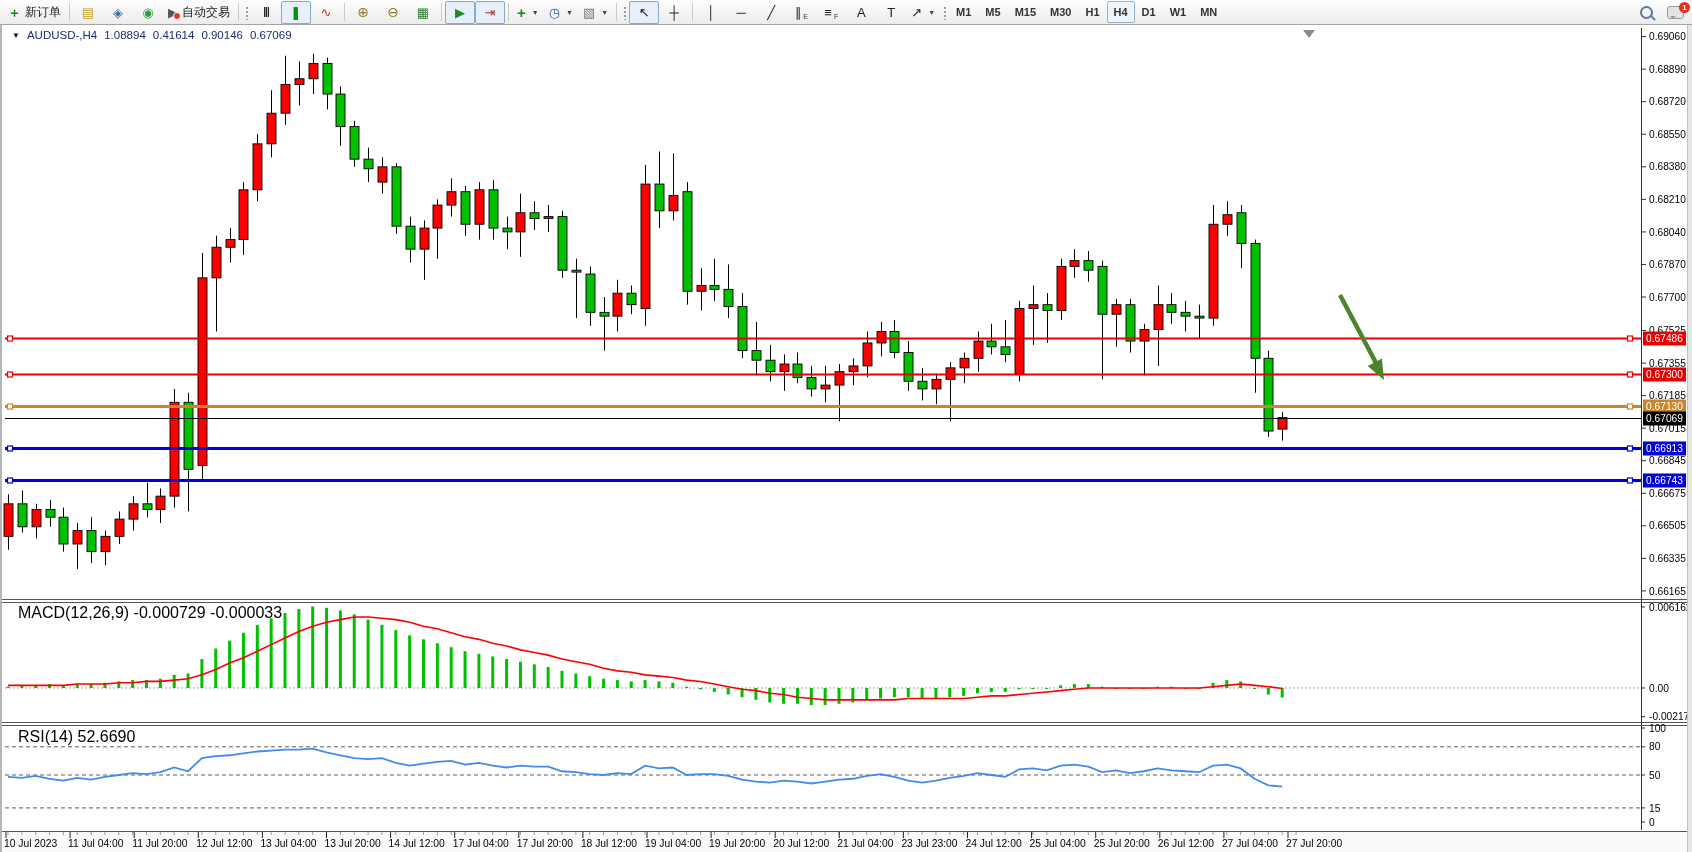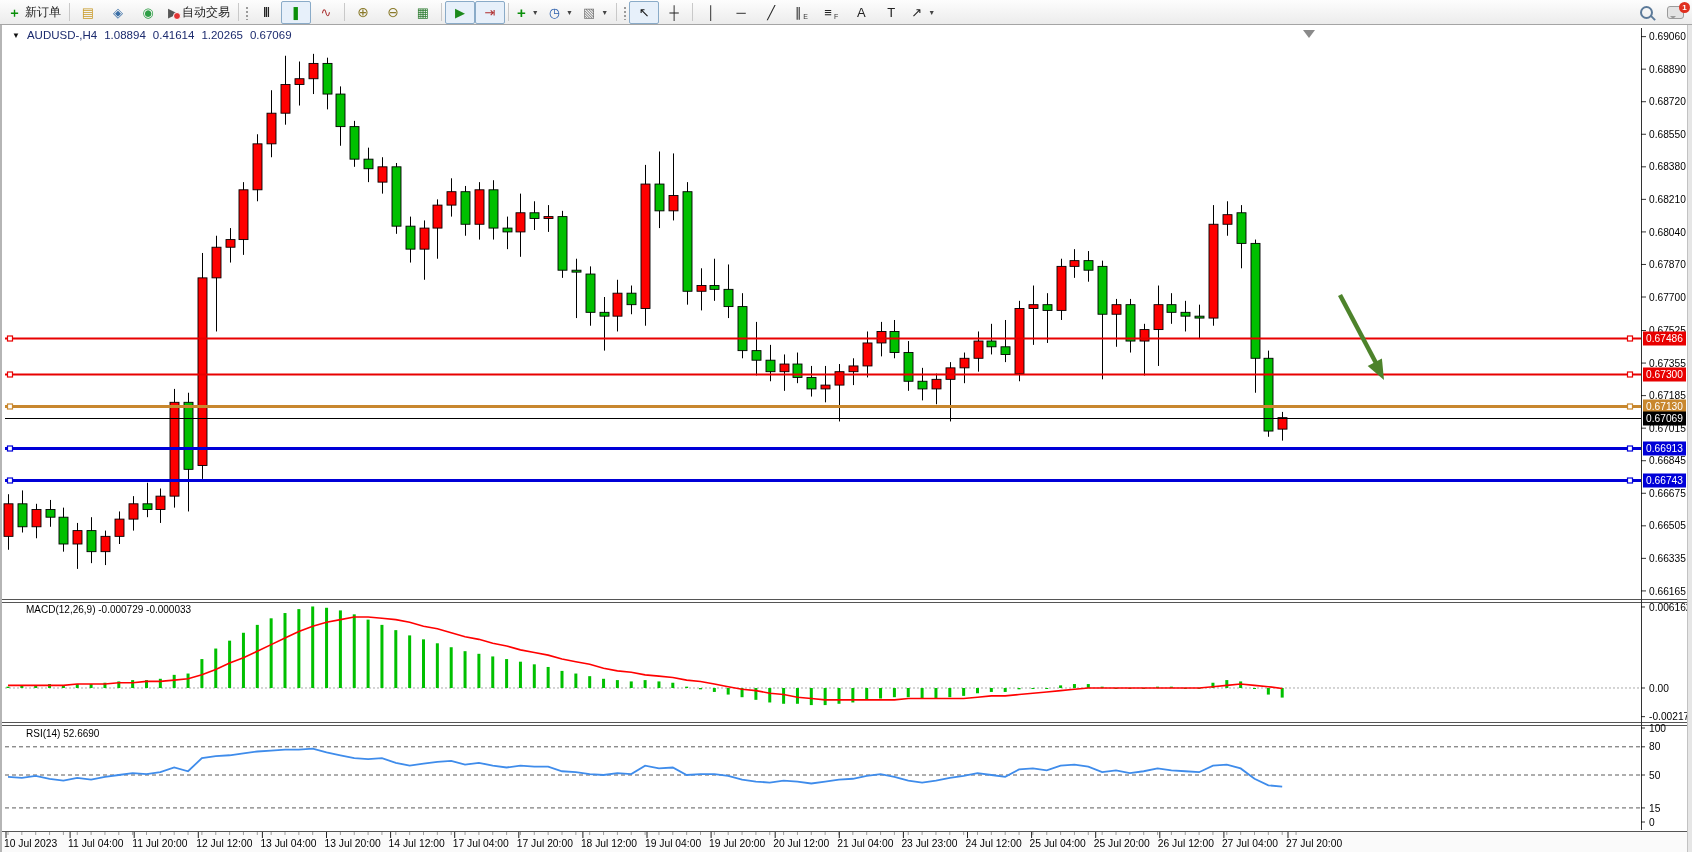--- a/index.html
+++ b/index.html
@@ -48,21 +48,21 @@
     right:-5px;bottom:-2px;}
   .chat{position:relative;width:15px;height:11px;background:#e3e3e3;border:1px solid #9a9a9a;border-radius:3px;display:inline-block;}
   .chat::after{content:'';position:absolute;left:2px;bottom:-4px;border:3px solid transparent;border-top-color:#9a9a9a;}
   .badge{position:absolute;top:-5px;right:-7px;min-width:11px;height:11px;background:#e03020;color:#fff;
     border-radius:50%;font-size:8px;font-weight:bold;display:flex;align-items:center;justify-content:center;}
 
   
   .chart-header{position:absolute;top:29px;left:12px;z-index:4;display:flex;align-items:center;gap:7px;
     font-size:11.5px;color:#1c2b6e;}
   .collapse{font-size:8px;color:#111;}
-  .ind-label{position:absolute;left:26px;z-index:4;font-size:10px;color:#000;}
+  .ind-label{position:absolute;left:18px;z-index:4;font-size:16px;color:#000;}
   #macd-label{top:604px;}
   #rsi-label{top:728px;}
 
   #plot{position:absolute;top:25px;left:0;}
   .right-edge{position:absolute;top:25px;right:0;width:4px;height:827px;background:#e6e6e6;border-left:1px solid #c2c2c2;}
   .left-edge{position:absolute;top:25px;left:0;width:2px;height:827px;background:#b5b5b5;}
 </style>
 </head>
 <body>
 
@@ -171,35 +171,47 @@
         <div class="tb-item" data-name="text-button">
           <span class="g" data-name="text-icon">A</span>
         </div>
         <div class="tb-item" data-name="label-button">
           <span class="g" data-name="label-icon">T</span>
         </div>
         <div class="tb-item" data-name="arrows-button">
           <span class="g" data-name="arrows-icon">↗</span>
           <span class="caret" data-name="chevron-down-icon">▼</span>
         </div>
+      </div>
+      <div class="tb-group" data-name="timeframe-group">
+        <span class="grip" data-name="toolbar-grip"></span>
+        <div class="tf" data-name="timeframe-m1">M1</div>
+        <div class="tf" data-name="timeframe-m5">M5</div>
+        <div class="tf" data-name="timeframe-m15">M15</div>
+        <div class="tf" data-name="timeframe-m30">M30</div>
+        <div class="tf" data-name="timeframe-h1">H1</div>
+        <div class="tf active" data-name="timeframe-h4">H4</div>
+        <div class="tf" data-name="timeframe-d1">D1</div>
+        <div class="tf" data-name="timeframe-w1">W1</div>
+        <div class="tf" data-name="timeframe-mn">MN</div>
       </div>
       <div class="tb-right">
       <span data-name="search-icon" class="mag"></span>
       <span data-name="chat-icon" class="chat">
         <span class="badge" data-name="chat-badge">1</span>
       </span>
     </div>
   </div>
 
   <div class="chart-header" data-name="chart-title">
     <span class="collapse" data-name="collapse-chart-icon">▼</span>
     <span data-name="chart-symbol">AUDUSD-,H4</span>
     <span data-name="chart-open">1.08894</span>
     <span data-name="chart-high">0.41614</span>
-    <span data-name="chart-low">1.20265</span>
+    <span data-name="chart-low">0.90146</span>
     <span data-name="chart-close">0.67069</span>
   </div>
 
   <div class="ind-label" id="macd-label" data-name="macd-label">MACD(12,26,9) -0.000729 -0.000033</div>
   <div class="ind-label" id="rsi-label" data-name="rsi-label">RSI(14) 52.6690</div>
 
   <svg id="plot" width="1692" height="827" data-name="chart-plot-area">
       <rect x="0" y="807" width="1692" height="20" fill="#fafafa" data-name="time-axis-strip"></rect>
       <line x1="0" y1="574.5" x2="1692" y2="574.5" stroke="#555" stroke-width="1" data-name="panel-separator"></line>
       <line x1="0" y1="577.5" x2="1692" y2="577.5" stroke="#555" stroke-width="1" data-name="panel-separator"></line>

